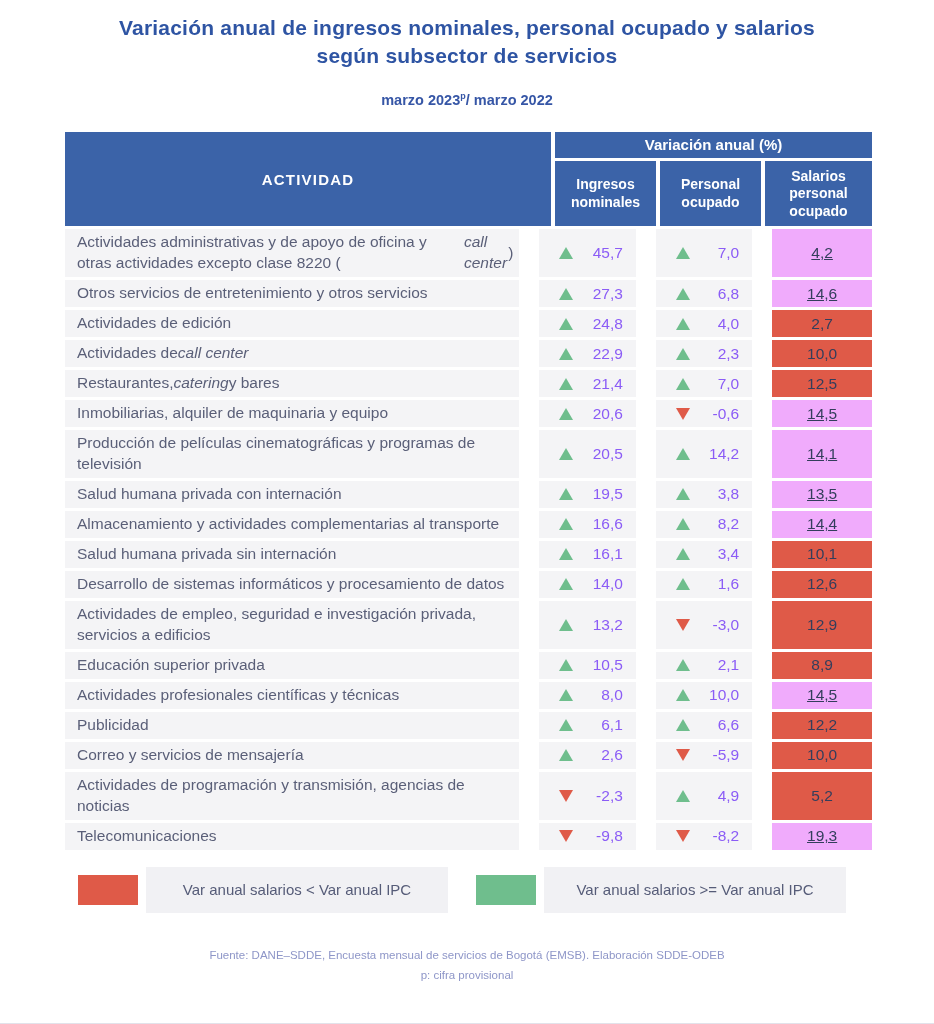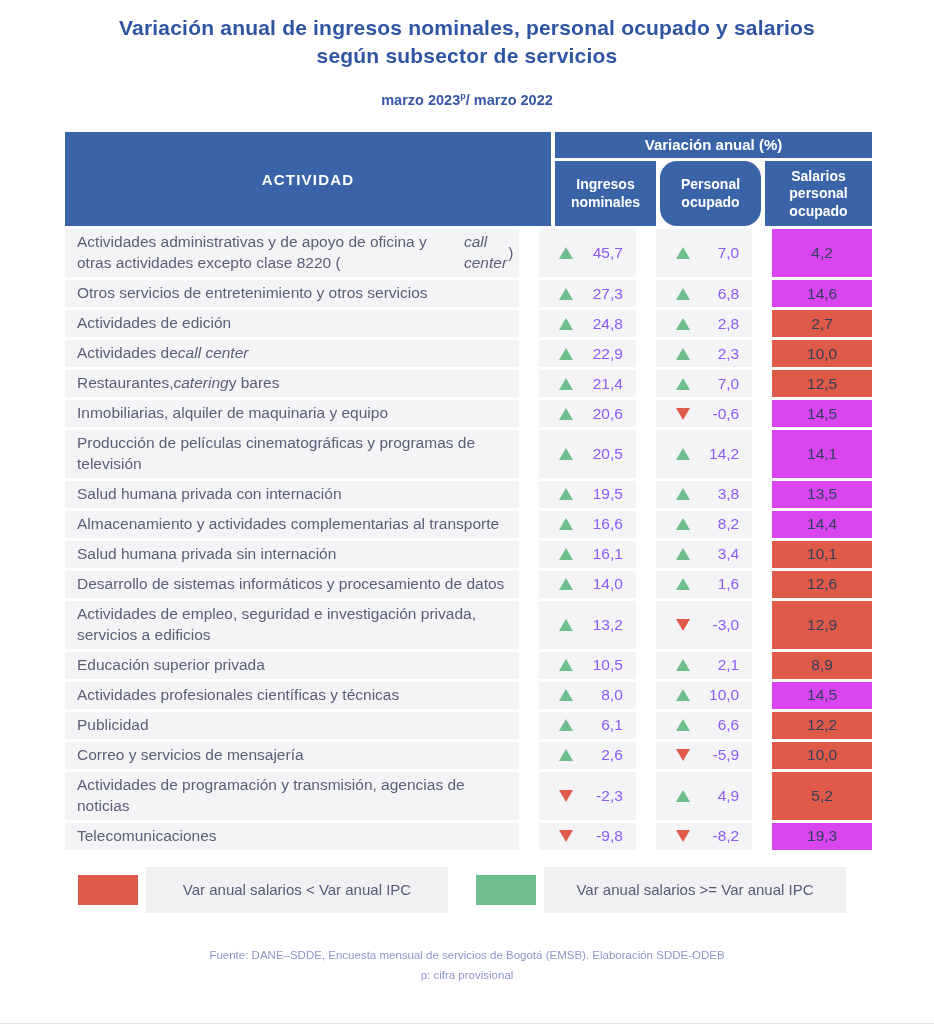--- a/index.html
+++ b/index.html
@@ -34,40 +34,40 @@
     background: #3B63A8; color: #fff; text-align: center; font-weight: bold;
     font-size: 15px; height: 26px; line-height: 26px;
   }
   .col-headers { display: flex; gap: 4px; flex: 1; }
   .col-header {
     background: #3B63A8; color: #fff; display: flex; align-items: center;
     justify-content: center; text-align: center; font-weight: bold;
     font-size: 14px; line-height: 1.25; padding: 2px;
   }
   .col-header.c1 { width: 101px; }
-  .col-header.c2 { width: 101px; border-radius: 17px; }
+  .col-header.c2 { width: 101px; }
   .col-header.c3 { width: 107px; }
 
   .tbody { display: flex; flex-direction: column; gap: 3px; }
   .trow { display: flex; gap: 20px; min-height: 27px; }
   .cell { background: #F4F4F6; }
   .cell.act {
     width: 486px; padding: 3px 6px 3px 12px; color: #5A5F78;
     font-size: 15.5px; line-height: 1.35; display: flex; align-items: center;
   }
   .cell.num {
     width: 101px; display: flex; align-items: center;
     justify-content: space-between; padding: 0 13px 0 20px;
     color: #8b5cf6; font-size: 15.5px;
   }
   .cell.sal {
     width: 107px; display: flex; align-items: center; justify-content: center;
     font-size: 15.5px; color: #333E5C;
   }
-  .cell.sal.green { background: #d946ef; }
+  .cell.sal.green { background: #f0abfc; text-decoration: underline; }
   .cell.sal.red   { background: #DF5A48; }
 
   .tri { width: 0; height: 0; flex-shrink: 0; }
   .tri.tri-up   { border-left: 7px solid transparent; border-right: 7px solid transparent; border-bottom: 12px solid #6FBE8D; }
   .tri.tri-down { border-left: 7px solid transparent; border-right: 7px solid transparent; border-top: 12px solid #DF5A48; }
 
   
   .legend { margin: 17px 0 0 78px; display: flex; align-items: center; }
   .legend-swatch { width: 60px; height: 30px; flex-shrink: 0; }
   .legend-swatch.red   { background: #DF5A48; }
@@ -143,21 +143,21 @@
   <div class="trow">
     <div class="cell act">
           <span>Actividades de edición</span>
         </div>
     <div class="cell num">
       <span class="tri tri-up"></span>
       <span class="val">24,8</span>
     </div>
     <div class="cell num">
       <span class="tri tri-up"></span>
-      <span class="val">2,8</span>
+      <span class="val">4,0</span>
     </div>
     <div class="cell sal red">
       <span class="val">2,7</span>
     </div>
   </div>
 
   <div class="trow">
     <div class="cell act">
           <span>Actividades de </span>
           <i>call center</i>

